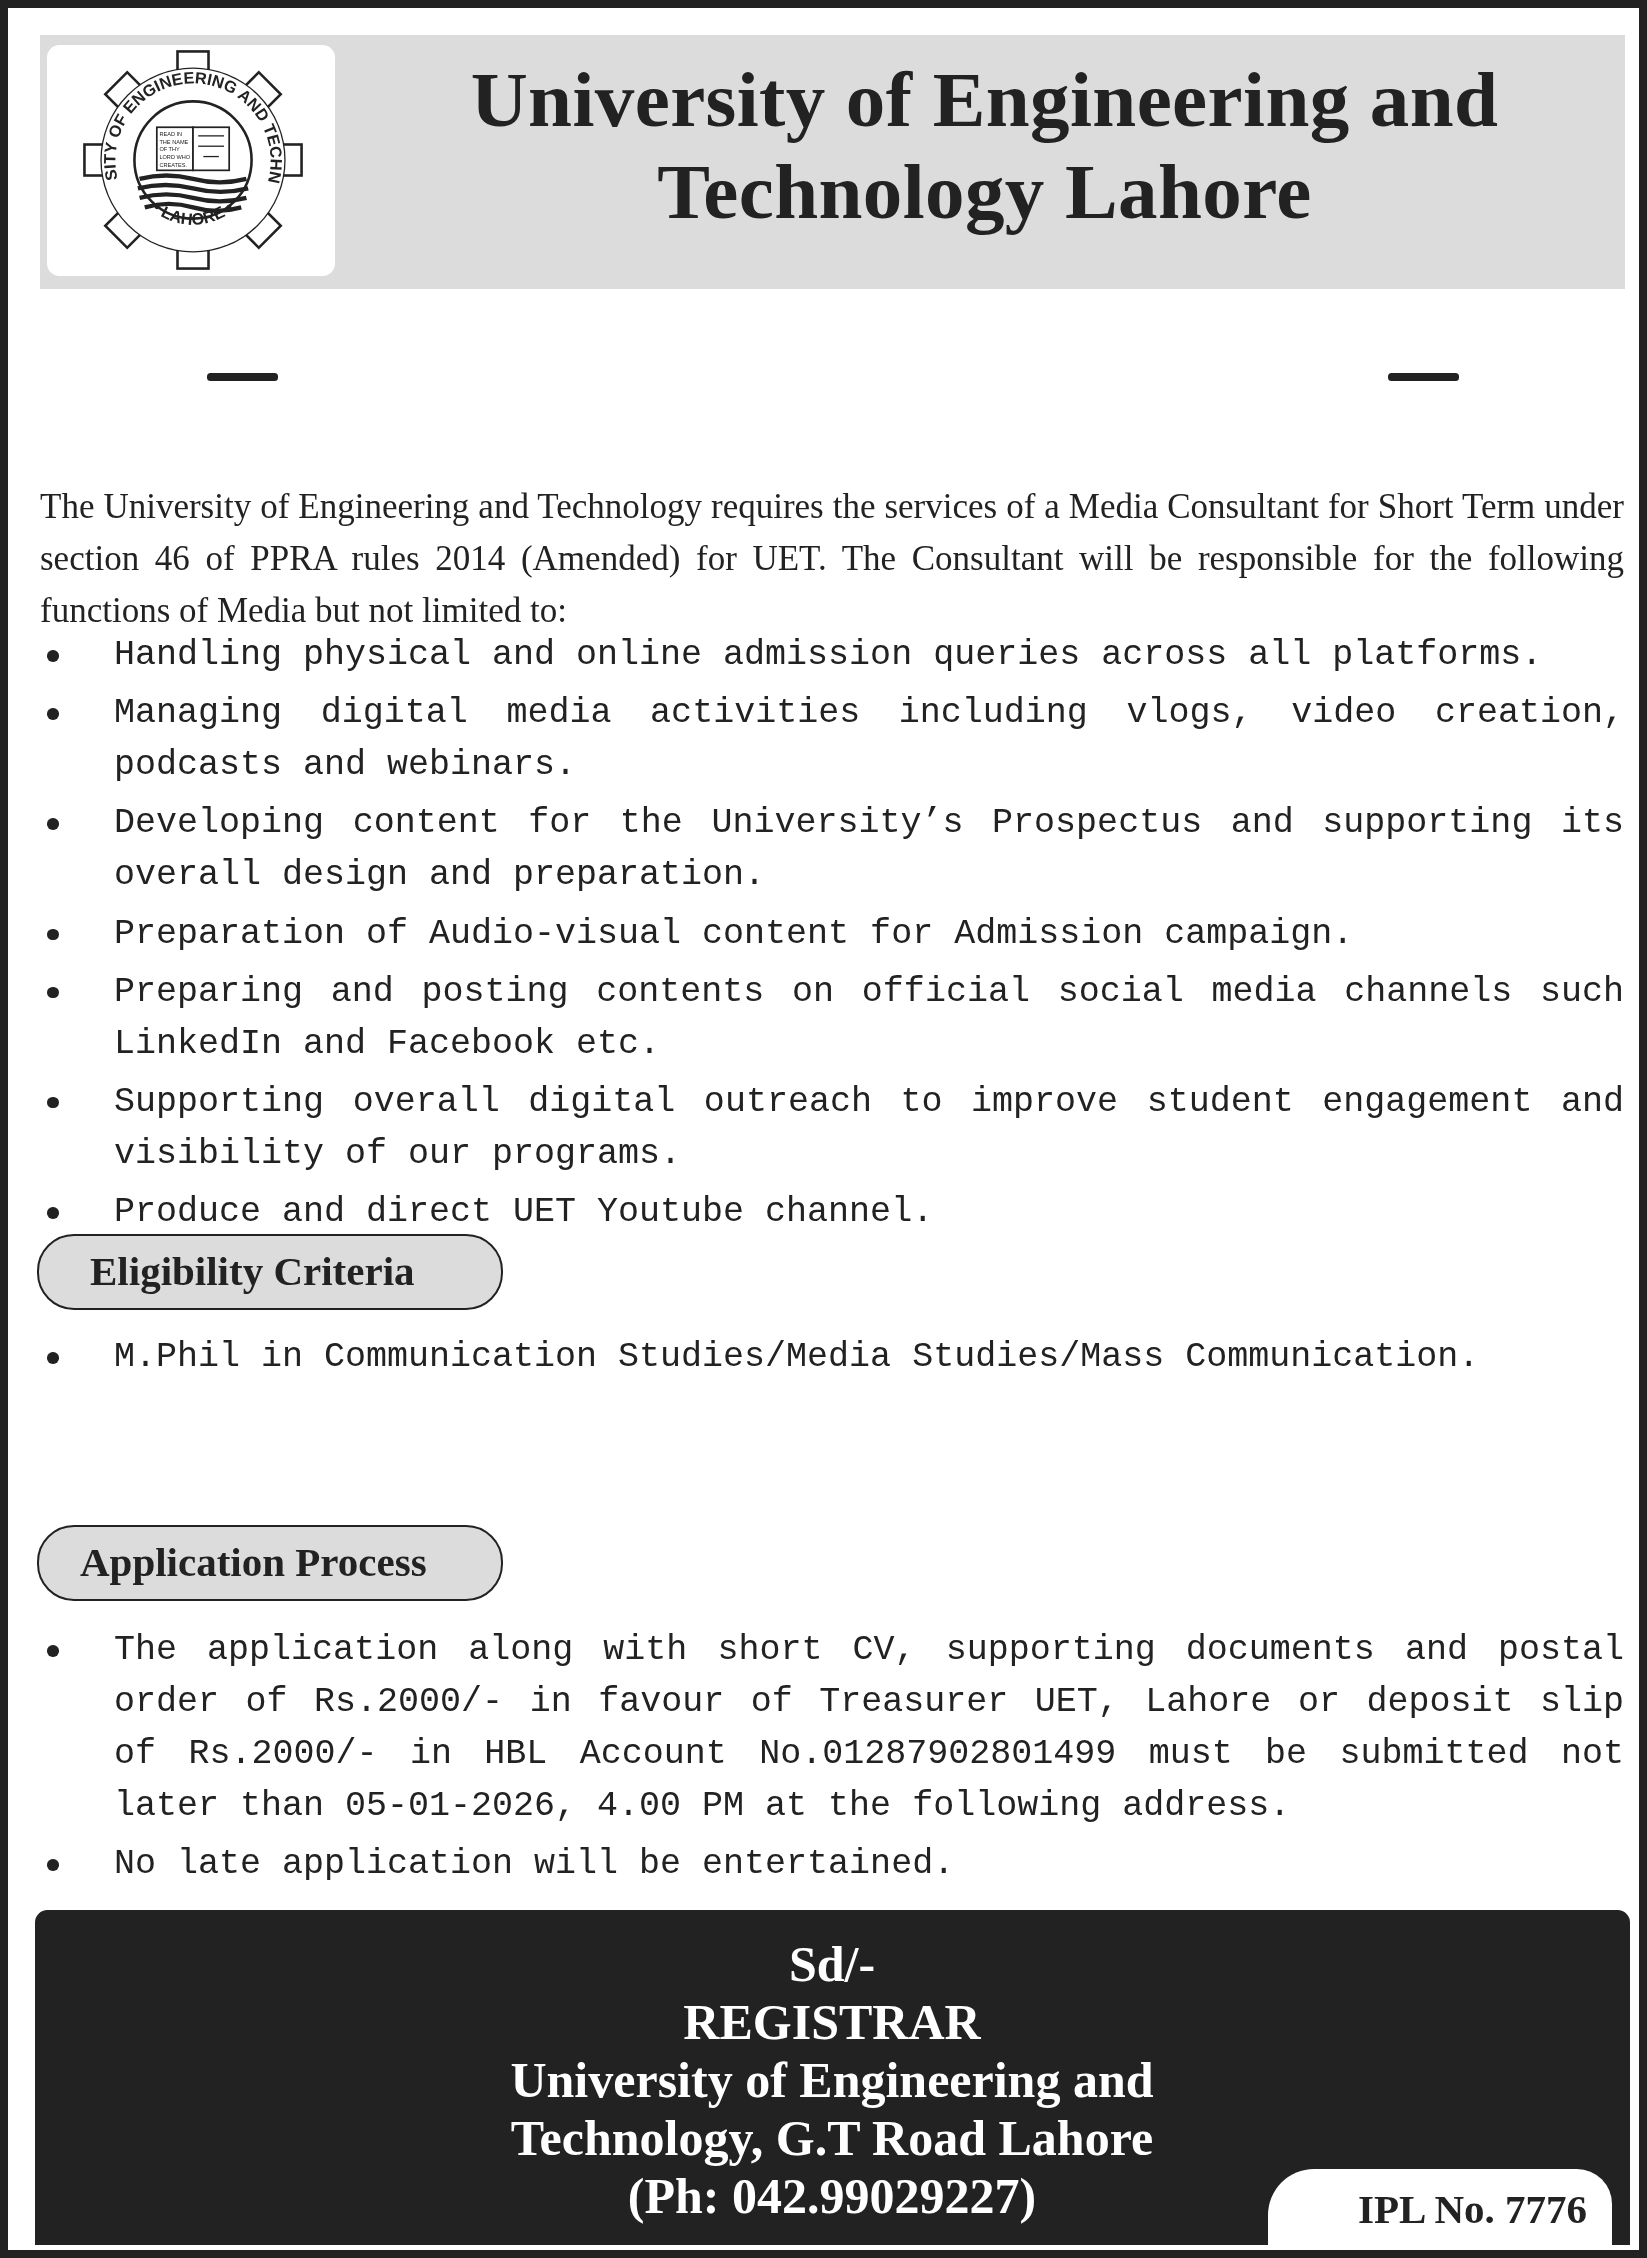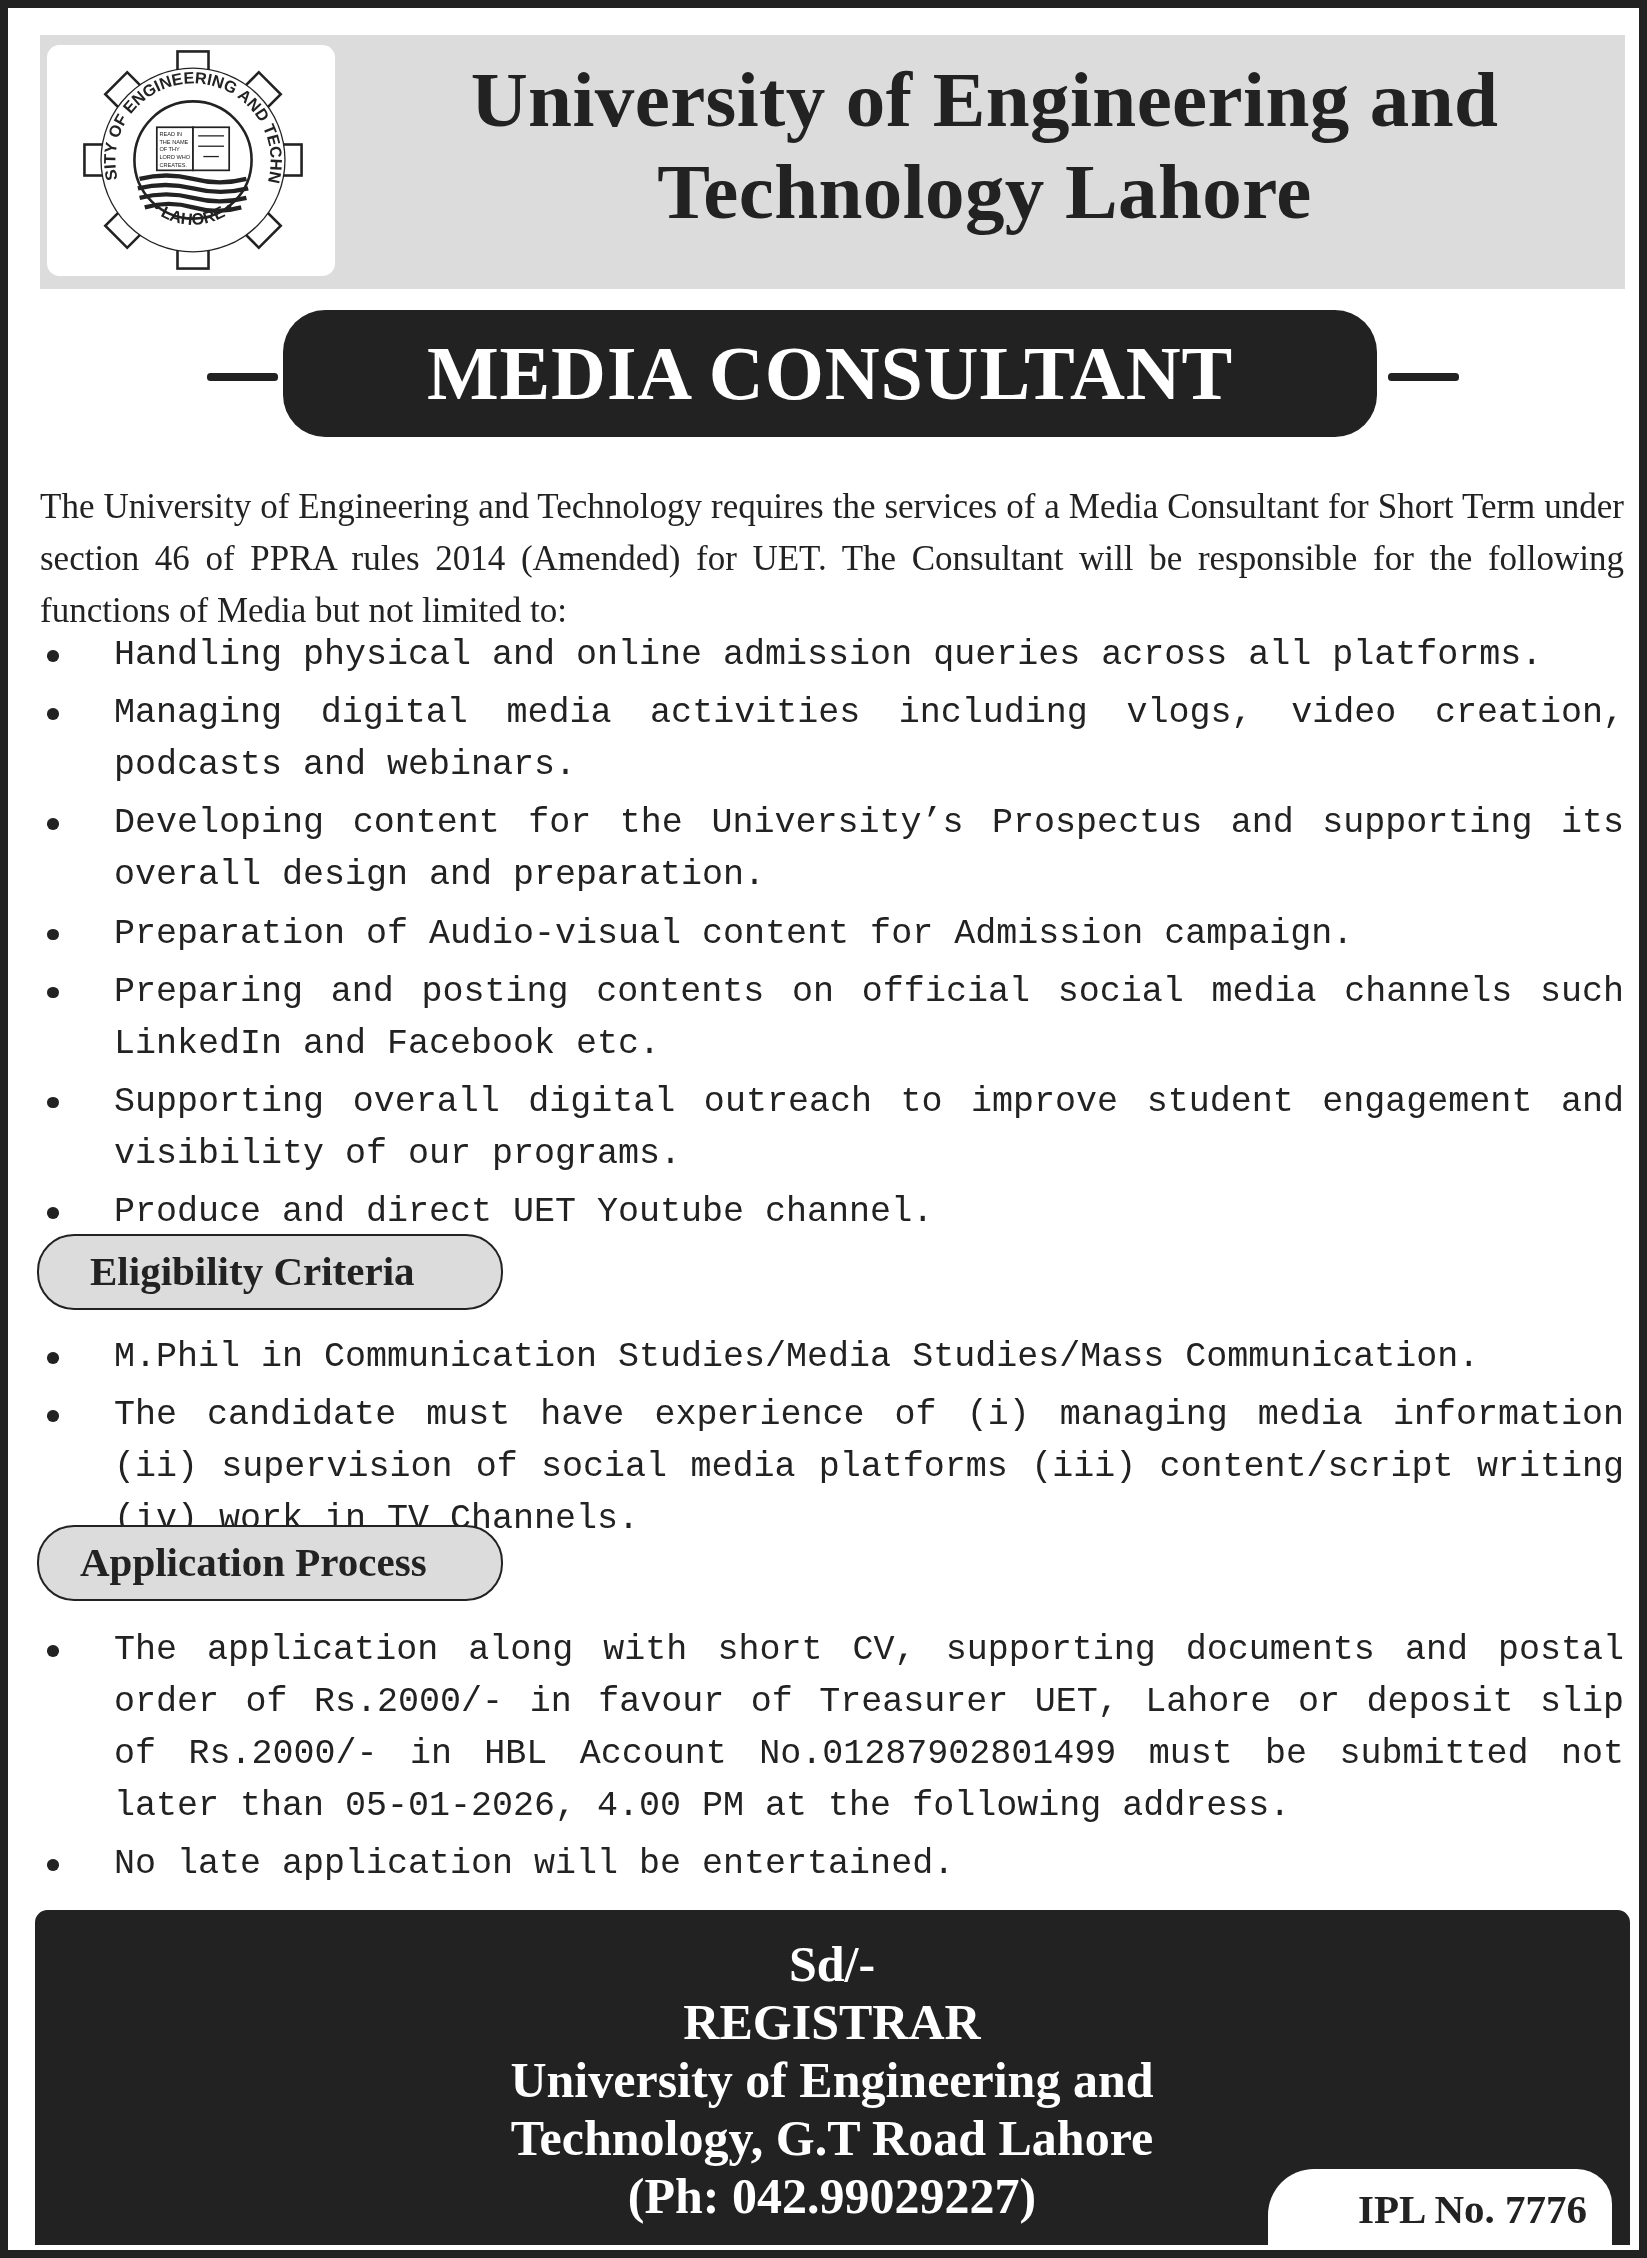--- a/index.html
+++ b/index.html
@@ -146,39 +146,37 @@
         </g>
       </svg>
     </div>
     <div class="header-title">
       <div>University of Engineering and</div>
       <div>Technology Lahore</div>
     </div>
   </div>
 
   <div class="banner-line left"></div>
-  <div class="banner">MEDIA CONSULTANT</div>
   <div class="banner-line right"></div>
 
   <p class="body-text intro">The University of Engineering and Technology requires the services of a Media Consultant for Short Term under section 46 of PPRA rules 2014 (Amended) for UET. The Consultant will be responsible for the following functions of Media but not limited to:</p>
 
   <ul class="bullets duties">
     <li><span class="dot"></span><span>Handling physical and online admission queries across all platforms.</span></li>
     <li><span class="dot"></span><span>Managing digital media activities including vlogs, video creation, podcasts and webinars.</span></li>
     <li><span class="dot"></span><span>Developing content for the University’s Prospectus and supporting its overall design and preparation.</span></li>
     <li><span class="dot"></span><span>Preparation of Audio-visual content for Admission campaign.</span></li>
     <li><span class="dot"></span><span>Preparing and posting contents on official social media channels such LinkedIn and Facebook etc.</span></li>
     <li><span class="dot"></span><span>Supporting overall digital outreach to improve student engagement and visibility of our programs.</span></li>
     <li><span class="dot"></span><span>Produce and direct UET Youtube channel.</span></li>
   </ul>
 
   <div class="section-pill pill-eligibility">Eligibility Criteria</div>
   <ul class="bullets eligibility">
     <li><span class="dot"></span><span>M.Phil in Communication Studies/Media Studies/Mass Communication.</span></li>
-    <li><span class="dot"></span><span>The candidate must have experience of (i) managing media information (ii) supervision of social media platforms (iii) content/script writing (iv) work in TV Channels.</span></li>
   </ul>
 
   <div class="section-pill pill-application">Application Process</div>
   <ul class="bullets application">
     <li><span class="dot"></span><span>The application along with short CV, supporting documents and postal order of Rs.2000/- in favour of Treasurer UET, Lahore or deposit slip of Rs.2000/- in HBL Account No.01287902801499 must be submitted not later than 05-01-2026, 4.00 PM at the following address.</span></li>
     <li><span class="dot"></span><span>No late application will be entertained.</span></li>
   </ul>
 
   <div class="footer">
     <div class="footer-lines">

